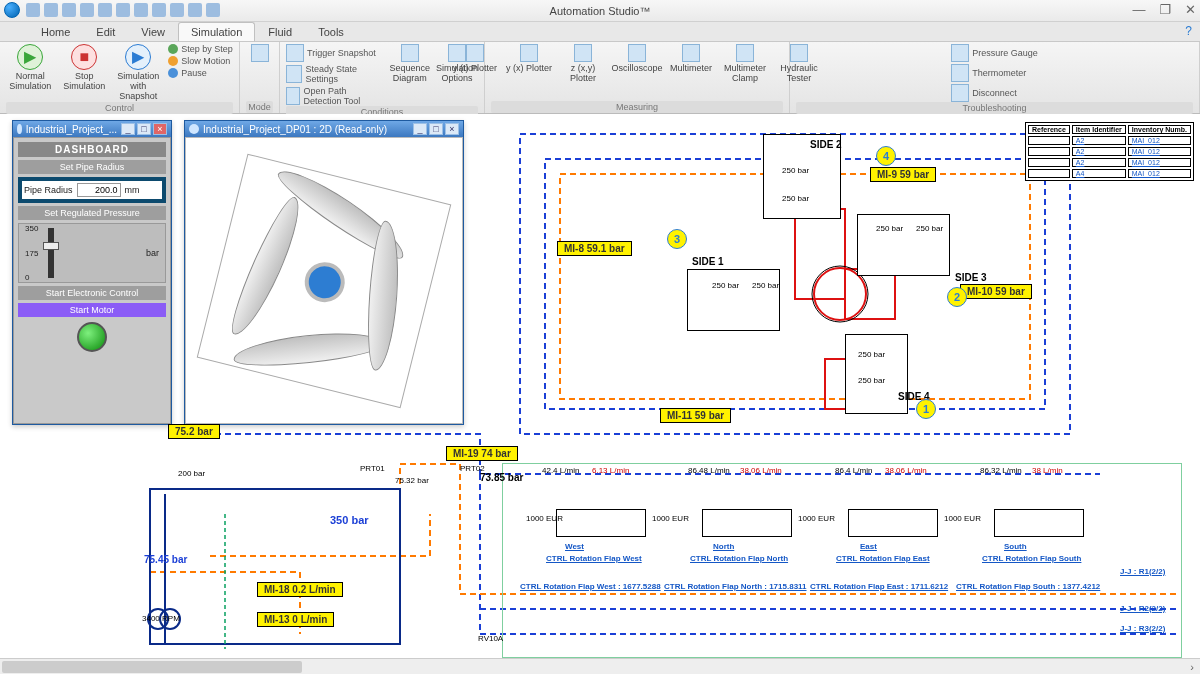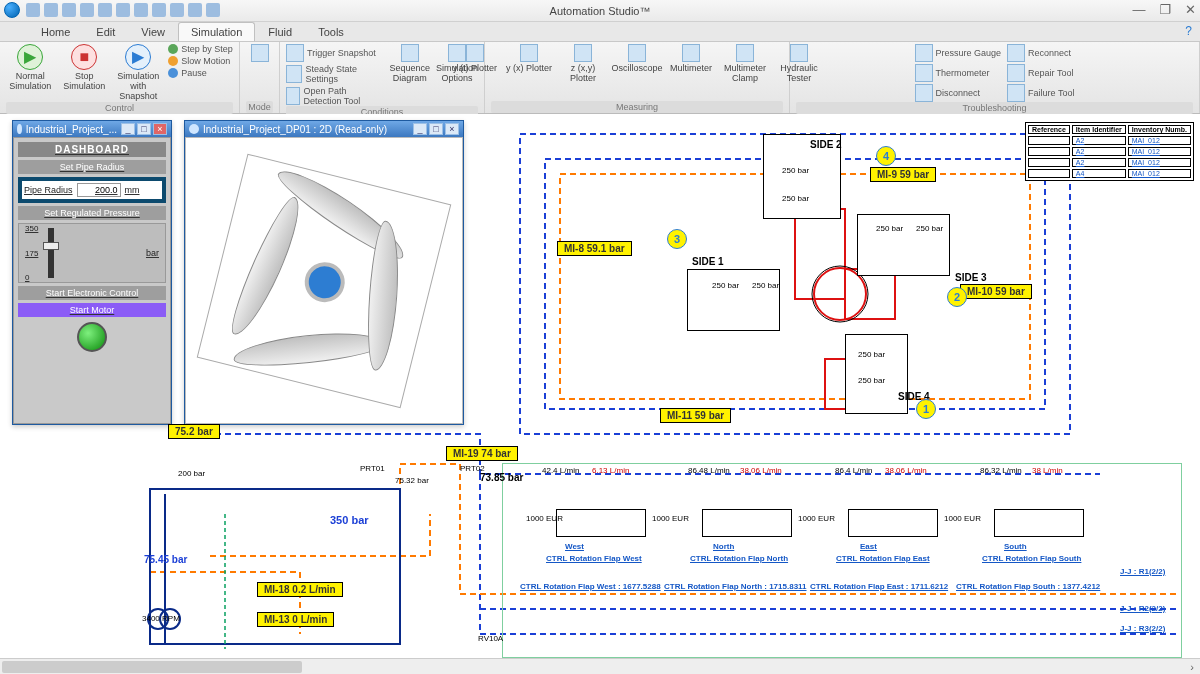--- a/index.html
+++ b/index.html
@@ -43,21 +43,21 @@
   .scroll-h .arrow { position:absolute; top:0; width:16px; height:16px; text-align:center; line-height:16px; color:#666;}
   .scroll-h .arrow.l{left:0;} .scroll-h .arrow.r{right:0;}
 
   
   .subwin { position:absolute; background:#fff; border:1px solid #1e5aa0; box-shadow:0 2px 5px rgba(0,0,0,.2);}
   .subwin .swtitle { background:linear-gradient(#6fa8e6,#3c78c0); color:#fff; font-size:10px; padding:2px 4px; display:flex; align-items:center; gap:4px;}
   .swtitle .sicn{ width:10px;height:10px;border-radius:50%;background:#cfe6ff;display:inline-block;}
   .swtitle .ctrls{ margin-left:auto; display:flex; gap:2px;}
   .swtitle .ctrls span{ width:14px;height:12px; background:#dce9f7; border:1px solid #9cc0e6; font-size:9px; text-align:center; line-height:10px; color:#336;}
   .dashwin { left:12px; top:6px; width:160px; height:305px; }
-  .dashbody { padding:4px; background:#c9c9c9; height:calc(100% - 16px); display:flex; flex-direction:column; gap:3px; border:1px solid #999;text-decoration:underline;}
+  .dashbody { padding:4px; background:#c9c9c9; height:calc(100% - 16px); display:flex; flex-direction:column; gap:3px; border:1px solid #999;}
   .dashhdr { background:#888; color:#fff; text-align:center; font-size:10px; font-weight:bold; padding:2px; letter-spacing:1px;}
   .sect { background:#9e9e9e; color:#fff; font-size:9px; text-align:center; padding:2px;}
   .row { display:flex; align-items:center; gap:4px; font-size:9px; color:#222;}
   .row input { width:44px; height:14px; font-size:9px; border:1px solid #999; text-align:right; padding:0 2px;}
   .slider { height:60px; position:relative; background:#bdbdbd; border:1px solid #999; display:flex; align-items:center; padding:0 6px;}
   .slider .scale{ display:flex; flex-direction:column; justify-content:space-between; height:100%; font-size:8px; color:#222;}
   .slider .track{ width:6px; height:86%; background:#333; margin-left:10px; position:relative;}
   .slider .knob{ position:absolute; left:-5px; width:16px; height:8px; background:#eee; border:1px solid #555; top:28%;}
   .slider .unit{ margin-left:auto; font-size:9px; color:#222;}
   .btn-green { width:30px;height:30px;border-radius:50%; background:radial-gradient(circle at 35% 35%, #7ef07e,#0a8a0a); border:2px solid #555; margin:2px auto; cursor:pointer;}
@@ -228,34 +228,20 @@
             <span class="ic-sq"></span>
             <span>Pressure Gauge</span>
           </div>
         <div>
             <span class="ic-sq"></span>
             <span>Thermometer</span>
           </div>
         <div>
             <span class="ic-sq"></span>
             <span>Disconnect</span>
-          </div>
-      </div>
-      <div class="mini-list">
-        <div>
-            <span class="ic-sq"></span>
-            <span>Reconnect</span>
-          </div>
-        <div>
-            <span class="ic-sq"></span>
-            <span>Repair Tool</span>
-          </div>
-        <div>
-            <span class="ic-sq"></span>
-            <span>Failure Tool</span>
           </div>
       </div>
     </div>
     <div class="group-label">Troubleshooting</div>
   </div>
 </div>
 
 <div class="workspace">
 
   <div class="canvas">

